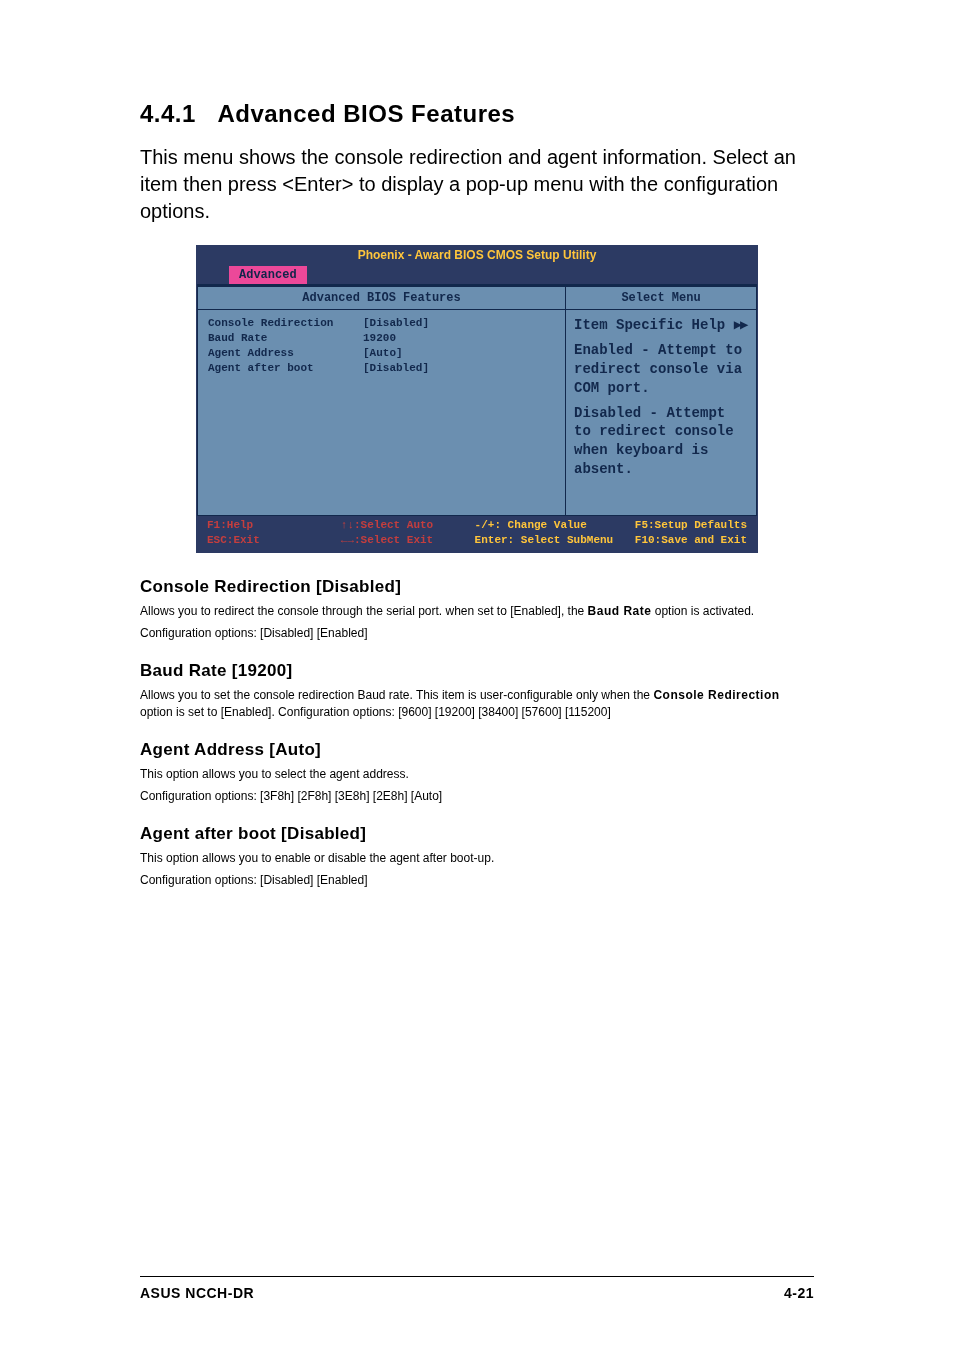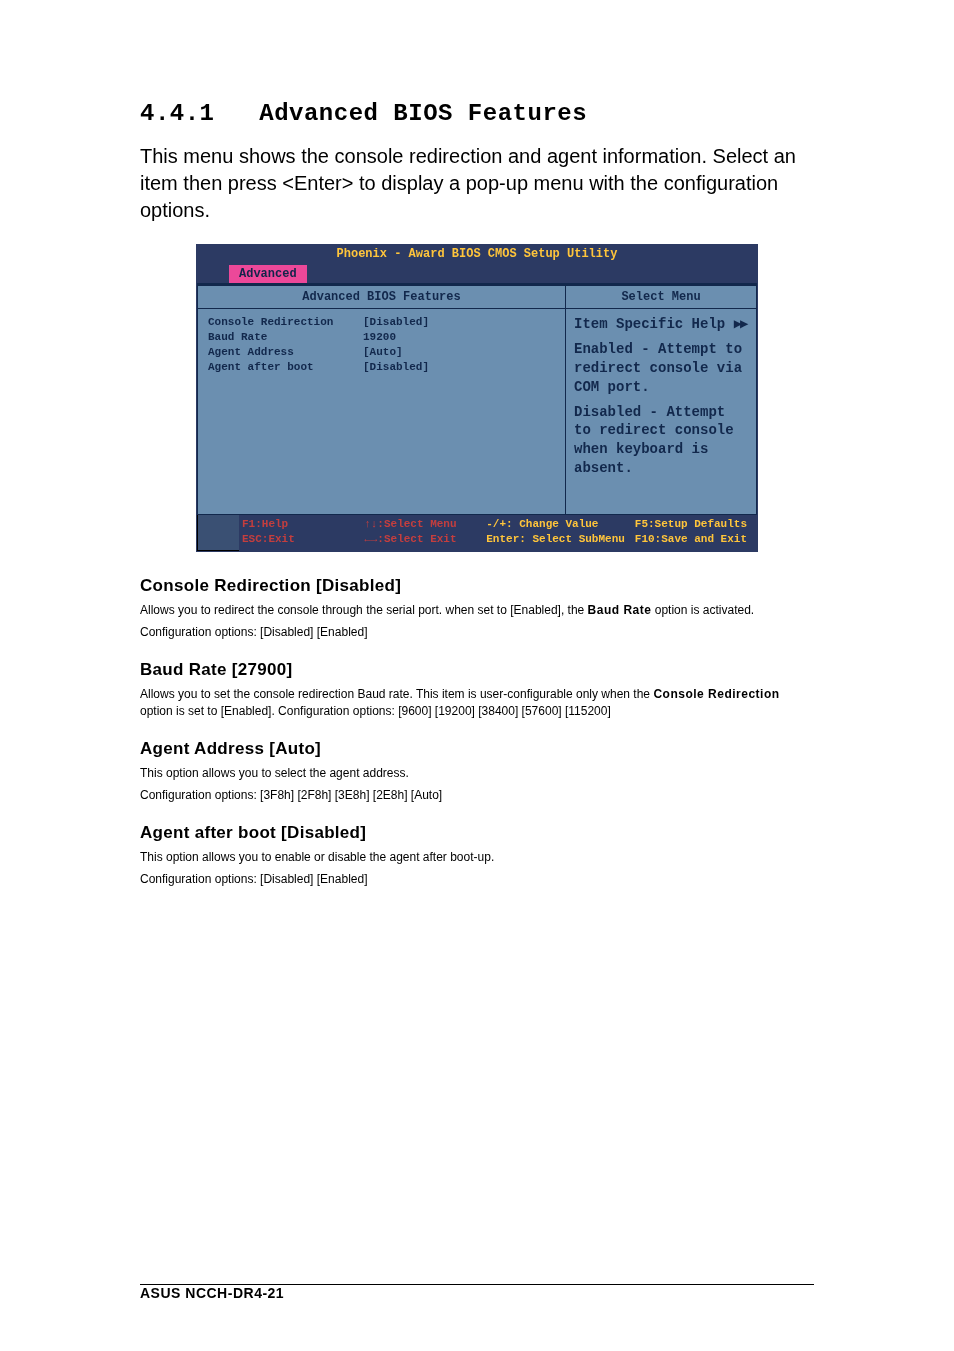--- a/index.html
+++ b/index.html
@@ -14,21 +14,20 @@
       padding: 100px 140px 60px 140px;
       box-sizing: border-box;
       position: relative;
       min-height: 1351px;
     }
     h2.section-num {
       font-size: 24px;
       font-weight: bold;
       margin: 0 0 16px 0;
       letter-spacing: 0.5px;
-      font-family: Liberation Mono, monospace;
     }
     p.intro {
       font-size: 20px;
       line-height: 1.35;
       margin: 0 0 20px 0;
     }
     h3.subhead {
       font-size: 17px;
       font-weight: bold;
       margin: 20px 0 6px 0;
@@ -46,21 +45,21 @@
       width: 560px;
       margin: 0 auto 24px auto;
       border: 1px solid #2c3a63;
       background: #3a5073;
       box-shadow: 0 0 0 1px #000 inset;
     }
     .bios-title {
       text-align: center;
       color: #ffc53b;
       background: #2c3a63;
-      font-family: Liberation Mono, monospace;
+      font-family: Liberation Sans, sans-serif;
       font-size: 12px;
       font-weight: bold;
       padding: 2px 0;
     }
     .bios-tabbar {
       background: #2c3a63;
       padding: 0 0 0 32px;
     }
     .bios-tab {
       display: inline-block;
@@ -114,36 +113,36 @@
       color: #12284c;
       line-height: 1.35;
     }
     .bios-help .arrows { letter-spacing: -2px; }
     .bios-footer {
       background: #2c3a63;
       display: flex;
       font-family: "Courier New", monospace;
       font-size: 11px;
       font-weight: bold;
-      padding: 2px 10px 4px 3px;
-      margin-left: 42px;
+      padding: 2px 10px 4px 10px;
     }
     .bios-footer .col { flex: 1; line-height: 1.35; }
     .bios-footer .red { color: #c43e3e; }
     .bios-footer .yellow { color: #ffc53b; white-space: nowrap; }
     .bios-footer .right { text-align: right; }
 
     .footer {
       position: absolute;
       bottom: 50px;
       left: 140px;
       right: 140px;
       border-top: 1px solid #000;
-      padding-top: 0;
+      padding-top: 8px;
       display: flex;
+      justify-content: space-between;
       font-size: 14px;
       font-weight: bold;
       letter-spacing: 0.5px;
     }
   </style>
 </head>
 <body>
 
 <div class="page">
 
@@ -190,41 +189,41 @@
           <div>Disabled - Attempt to redirect console when keyboard is absent.</div>
         </div>
       </div>
     </div>
     <div class="bios-footer">
       <div class="col">
         <div><span class="red">F1:Help</span></div>
         <div><span class="red">ESC:Exit</span></div>
       </div>
       <div class="col">
-        <div><span class="red">↑↓:Select Menu</span></div>
+        <div><span class="red">↑↓:Select Auto</span></div>
         <div><span class="red">←→:Select Exit</span></div>
       </div>
       <div class="col">
         <div><span class="yellow">-/+: Change Value</span></div>
         <div><span class="yellow">Enter: Select SubMenu</span></div>
       </div>
       <div class="col right">
         <div><span class="yellow">F5:Setup Defaults</span></div>
         <div><span class="yellow">F10:Save and Exit</span></div>
       </div>
     </div>
   </div>
 
   <h3 class="subhead">Console Redirection [Disabled]</h3>
   <p class="body">
     <span>Allows you to redirect the console through the serial port. when set to [Enabled], the </span><span class="bold-inline">Baud Rate</span><span> option is activated.</span>
   </p>
   <p class="body">Configuration options: [Disabled] [Enabled]</p>
 
-  <h3 class="subhead">Baud Rate [27900]</h3>
+  <h3 class="subhead">Baud Rate [19200]</h3>
   <p class="body">
     <span>Allows you to set the console redirection Baud rate. This item is user-configurable only when the </span><span class="bold-inline">Console Redirection</span><span> option is set to [Enabled]. Configuration options: [9600] [19200] [38400] [57600] [115200]</span>
   </p>
 
   <h3 class="subhead">Agent Address [Auto]</h3>
   <p class="body">This option allows you to select the agent address.</p>
   <p class="body">Configuration options: [3F8h] [2F8h] [3E8h] [2E8h] [Auto]</p>
 
   <h3 class="subhead">Agent after boot [Disabled]</h3>
   <p class="body">This option allows you to enable or disable the agent after boot-up.</p>

